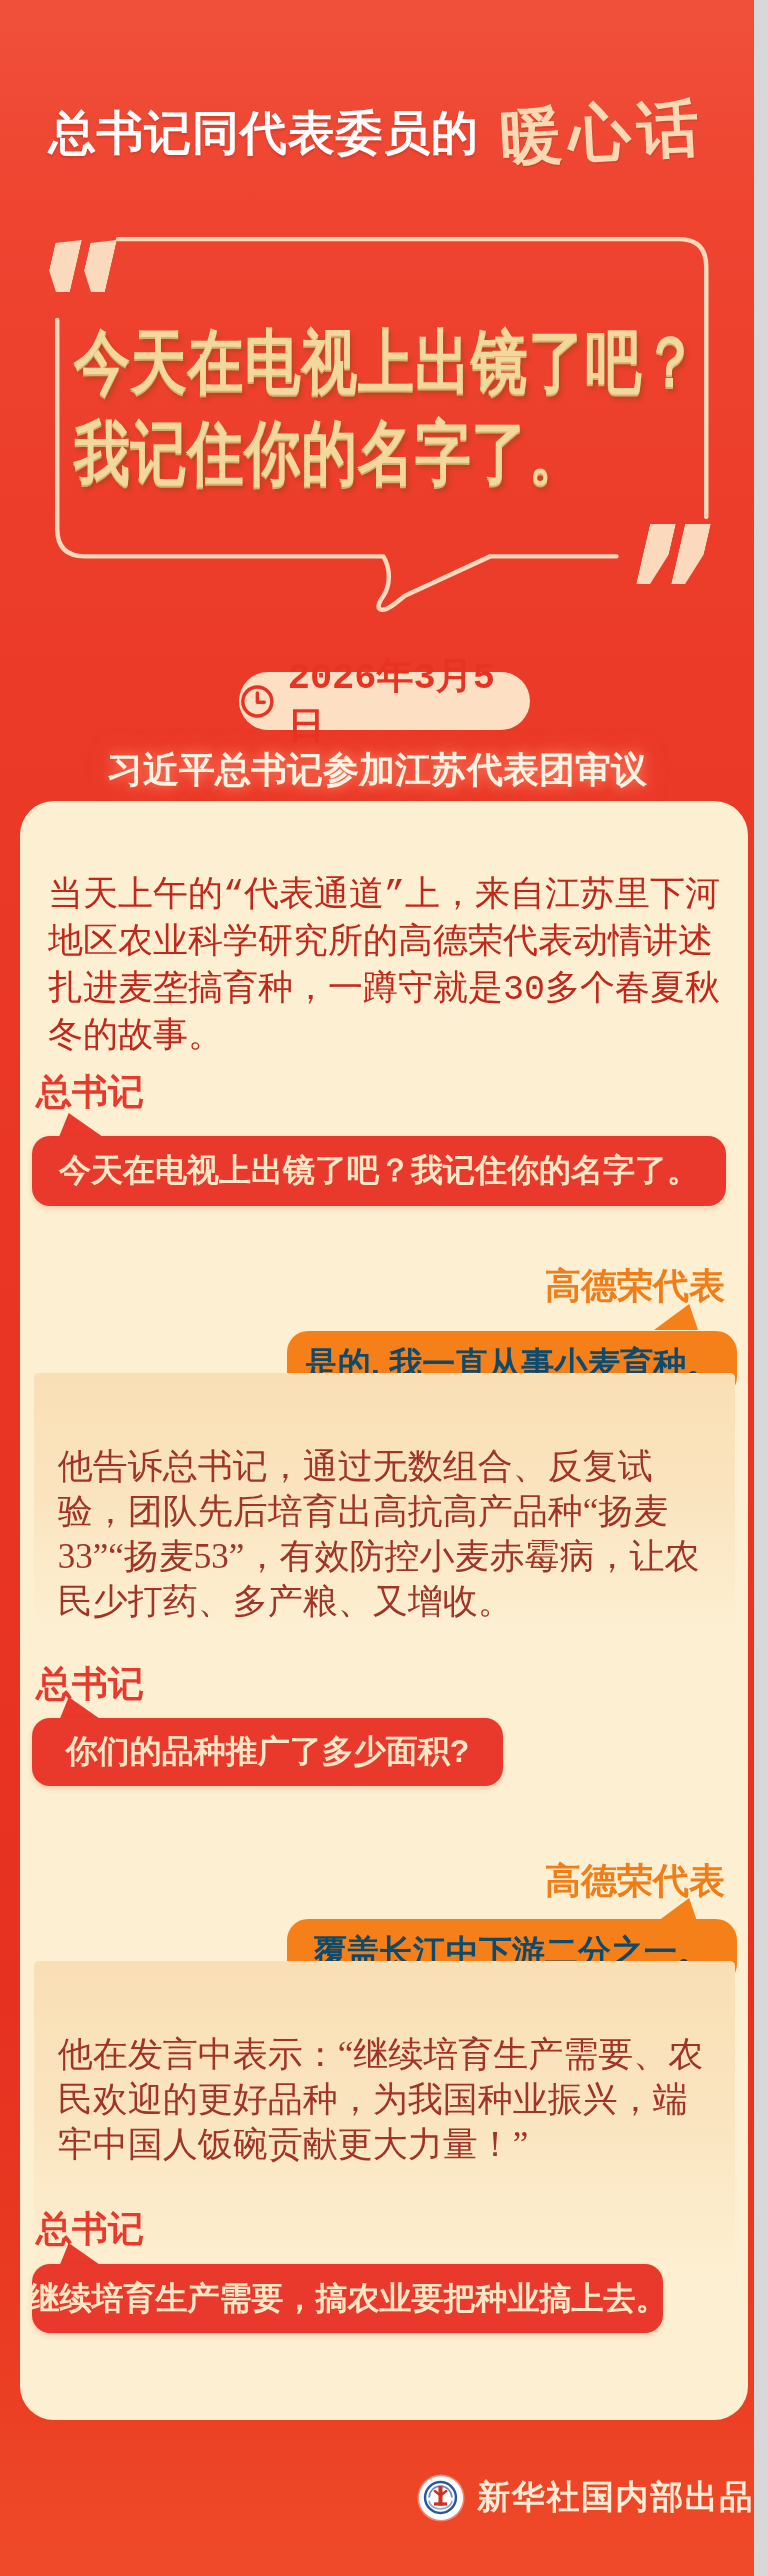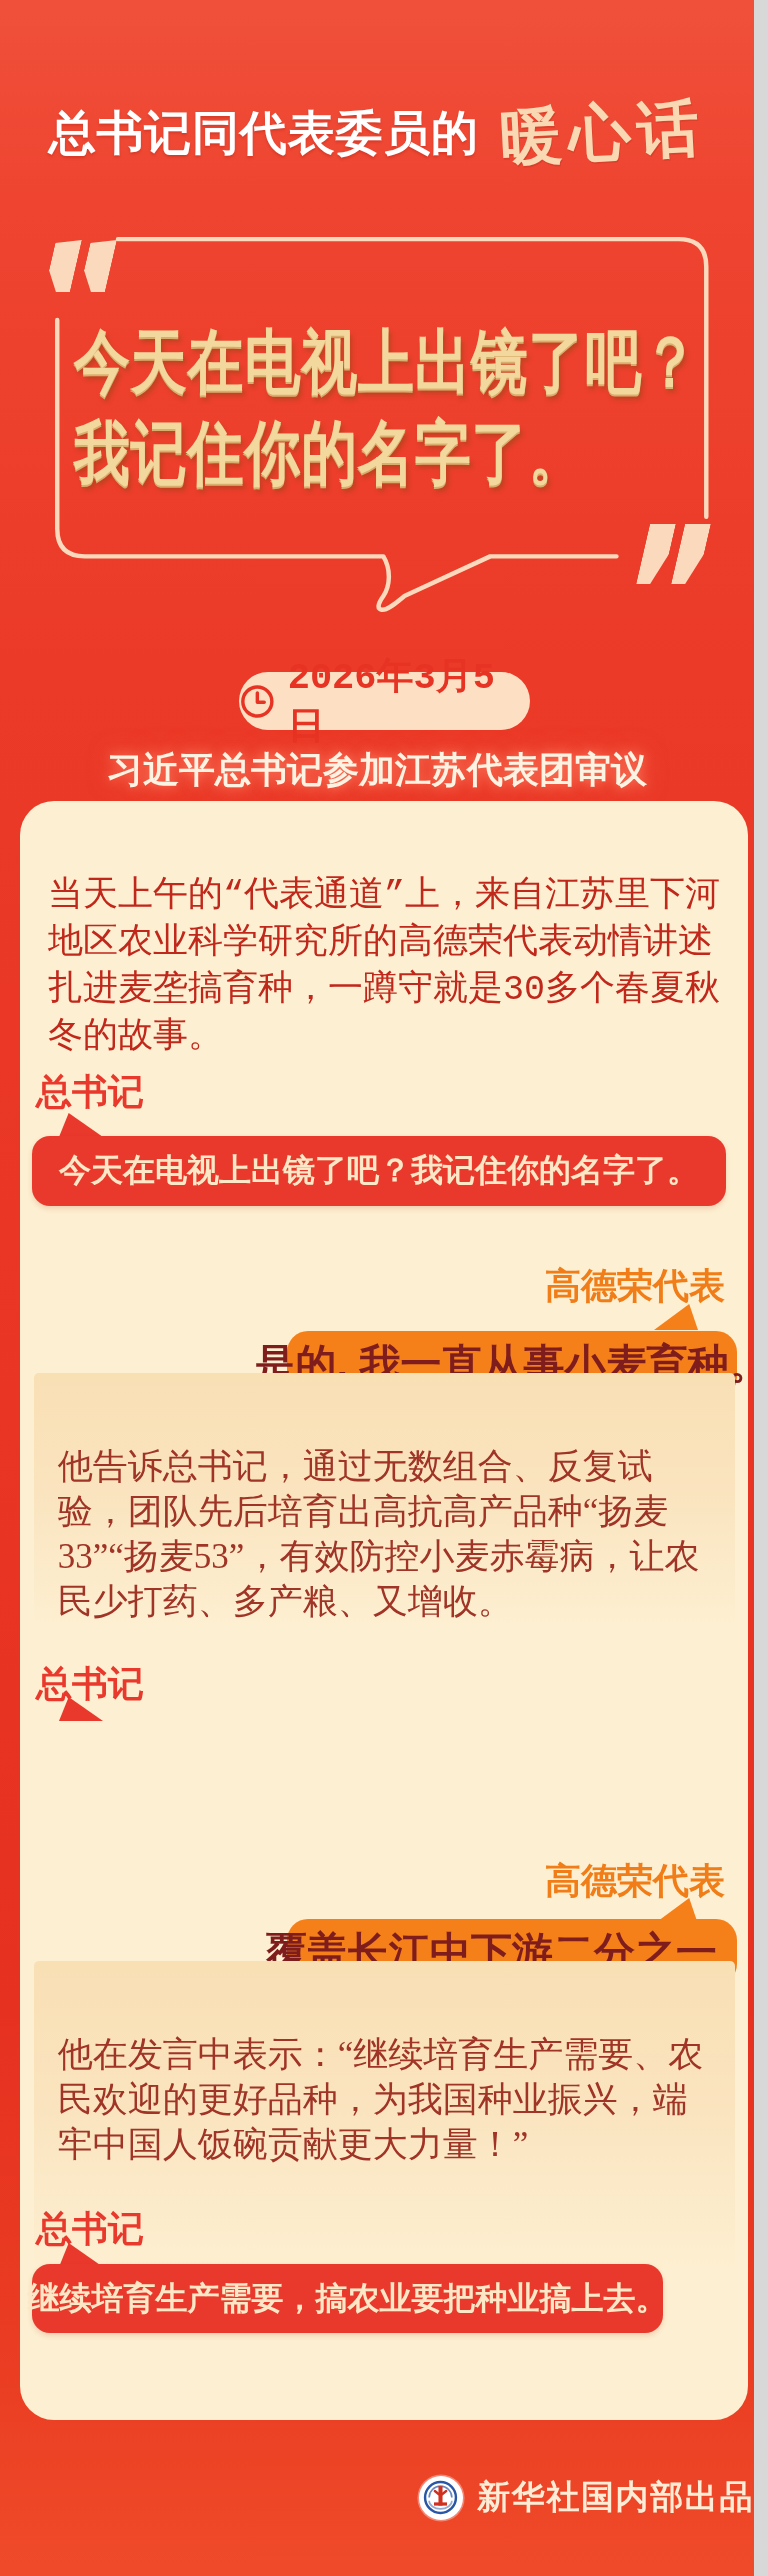--- a/index.html
+++ b/index.html
@@ -35,21 +35,21 @@
   .intro{position:absolute;left:28px;top:37px;width:673px;font-family:Liberation Mono, monospace;
     font-size:35px;line-height:47px;color:#c1281c;}
   .speaker{position:absolute;font-size:36px;font-weight:800;white-space:nowrap;}
   .speaker.red{color:#e8392c;left:16px;}
   .speaker.orange{color:#f07d17;right:23px;text-align:right;}
   .tail{position:absolute;}
   .tail.red{width:44px;height:24px;background:#e8392c;clip-path:polygon(22% 0,0 100%,100% 100%);}
   .tail.orange{width:44px;height:26px;background:#f5801a;clip-path:polygon(80% 0,100% 100%,0 100%);}
   .bubble{position:absolute;display:flex;align-items:center;justify-content:center;}
   .bubble.red{background:#e8392c;color:#fce8c6;font-size:32px;font-weight:700;border-radius:18px;box-shadow:0 2.4px 4.9px rgba(180,40,20,.15);}
-  .bubble.orange{background:#f5801a;color:#7f1d1d;font-size:41px;font-weight:700;border-radius:21px;}
+  .bubble.orange{background:#f5801a;color:#0c4a6e;font-size:33px;font-weight:700;border-radius:21px;}
   .bubble span{white-space:nowrap;}
   .panel{position:absolute;left:13.8px;width:701px;border-radius:4.9px;
     background:linear-gradient(180deg,#f9dfb4 0%,#fae4bf 48%,rgba(253,239,209,0) 100%);}
   .narr{font-family:"Liberation Serif","DejaVu Serif",serif;font-size:35px;line-height:45px;color:#a03427;padding:36px 21px 0 24px;}
   #spk1{top:267px;} #tail1{left:39px;top:312px;} #bub1{left:12px;top:335px;width:694px;height:70px;}
   #spk2{top:461px;} #tail2{left:634px;top:503px;} #bub2{left:267px;top:530px;width:450px;height:67px;}
   #panel1{top:572px;height:253px;}
   #spk3{top:859px;} #tail3{left:39px;top:896px;} #bub3{left:12px;top:917px;width:471px;height:68px;}
   #spk4{top:1056px;} #tail4{left:634px;top:1097px;} #bub4{left:267px;top:1118px;width:450px;height:66px;}
   #panel2{top:1160px;height:309px;}
@@ -110,20 +110,23 @@
     <div class="bubble orange" id="bub2">
       <span>是的, 我一直从事小麦育种。</span>
     </div>
 
     <div class="panel" id="panel1">
       <p class="narr">他告诉总书记，通过无数组合、反复试验，团队先后培育出高抗高产品种“扬麦33”“扬麦53”，有效防控小麦赤霉病，让农民少打药、多产粮、又增收。</p>
     </div>
 
     <div class="speaker red" id="spk3">总书记</div>
     <div class="tail red" id="tail3"></div>
+    <div class="bubble red" id="bub3">
+      <span>你们的品种推广了多少面积?</span>
+    </div>
 
     <div class="speaker orange" id="spk4">高德荣代表</div>
     <div class="tail orange" id="tail4"></div>
     <div class="bubble orange" id="bub4">
       <span>覆盖长江中下游二分之一。</span>
     </div>
 
     <div class="panel" id="panel2">
       <p class="narr">他在发言中表示：“继续培育生产需要、农民欢迎的更好品种，为我国种业振兴，端牢中国人饭碗贡献更大力量！”</p>
     </div>

